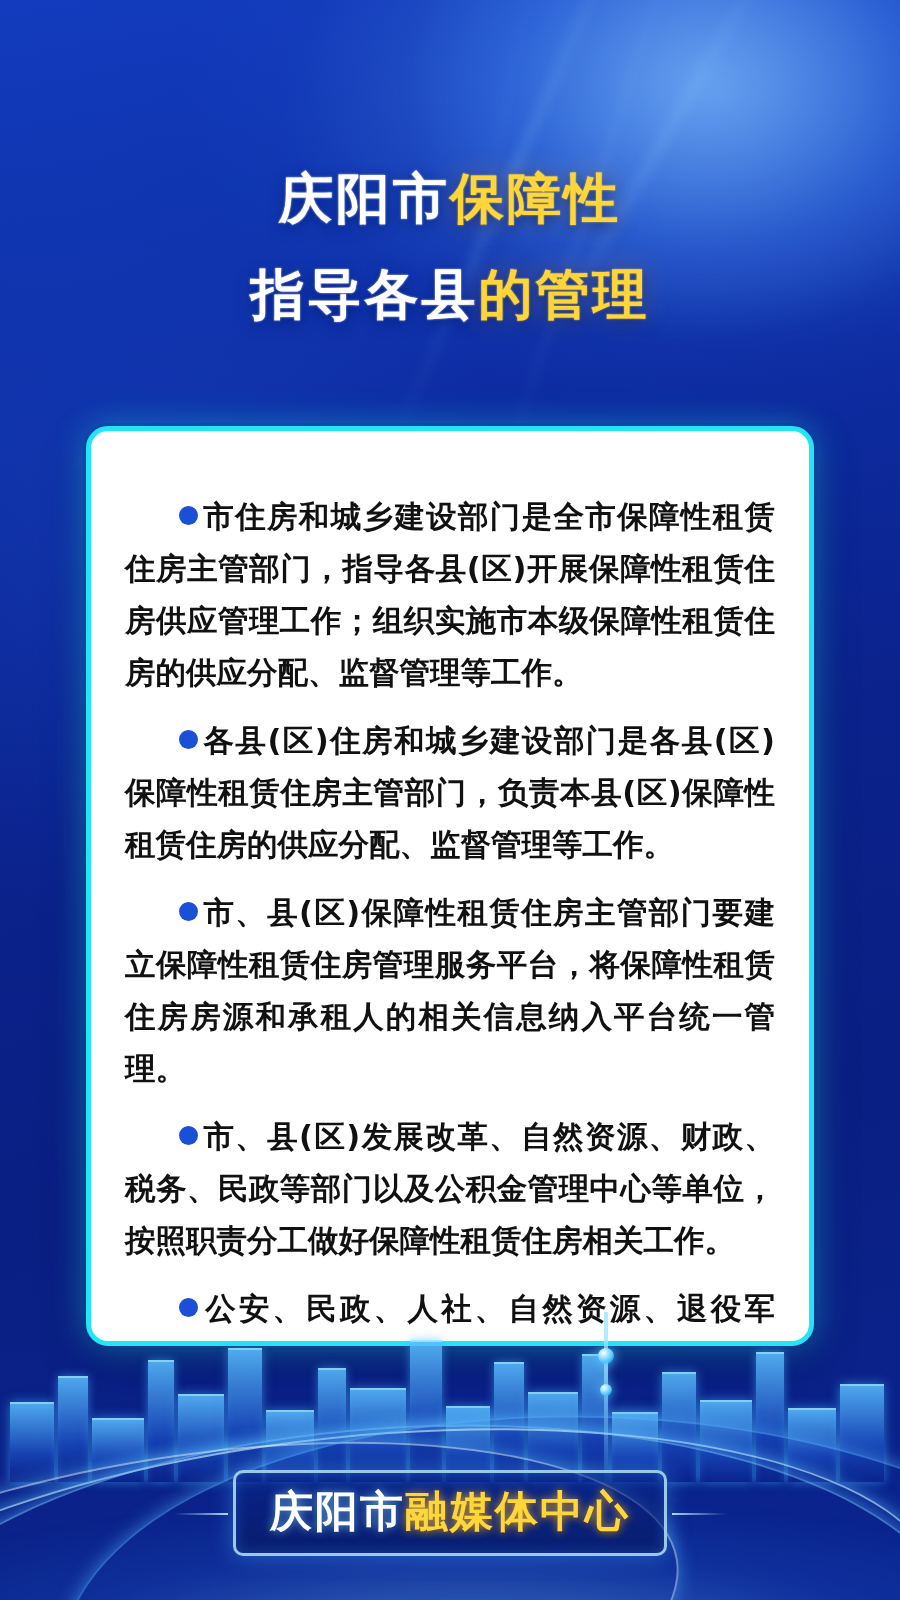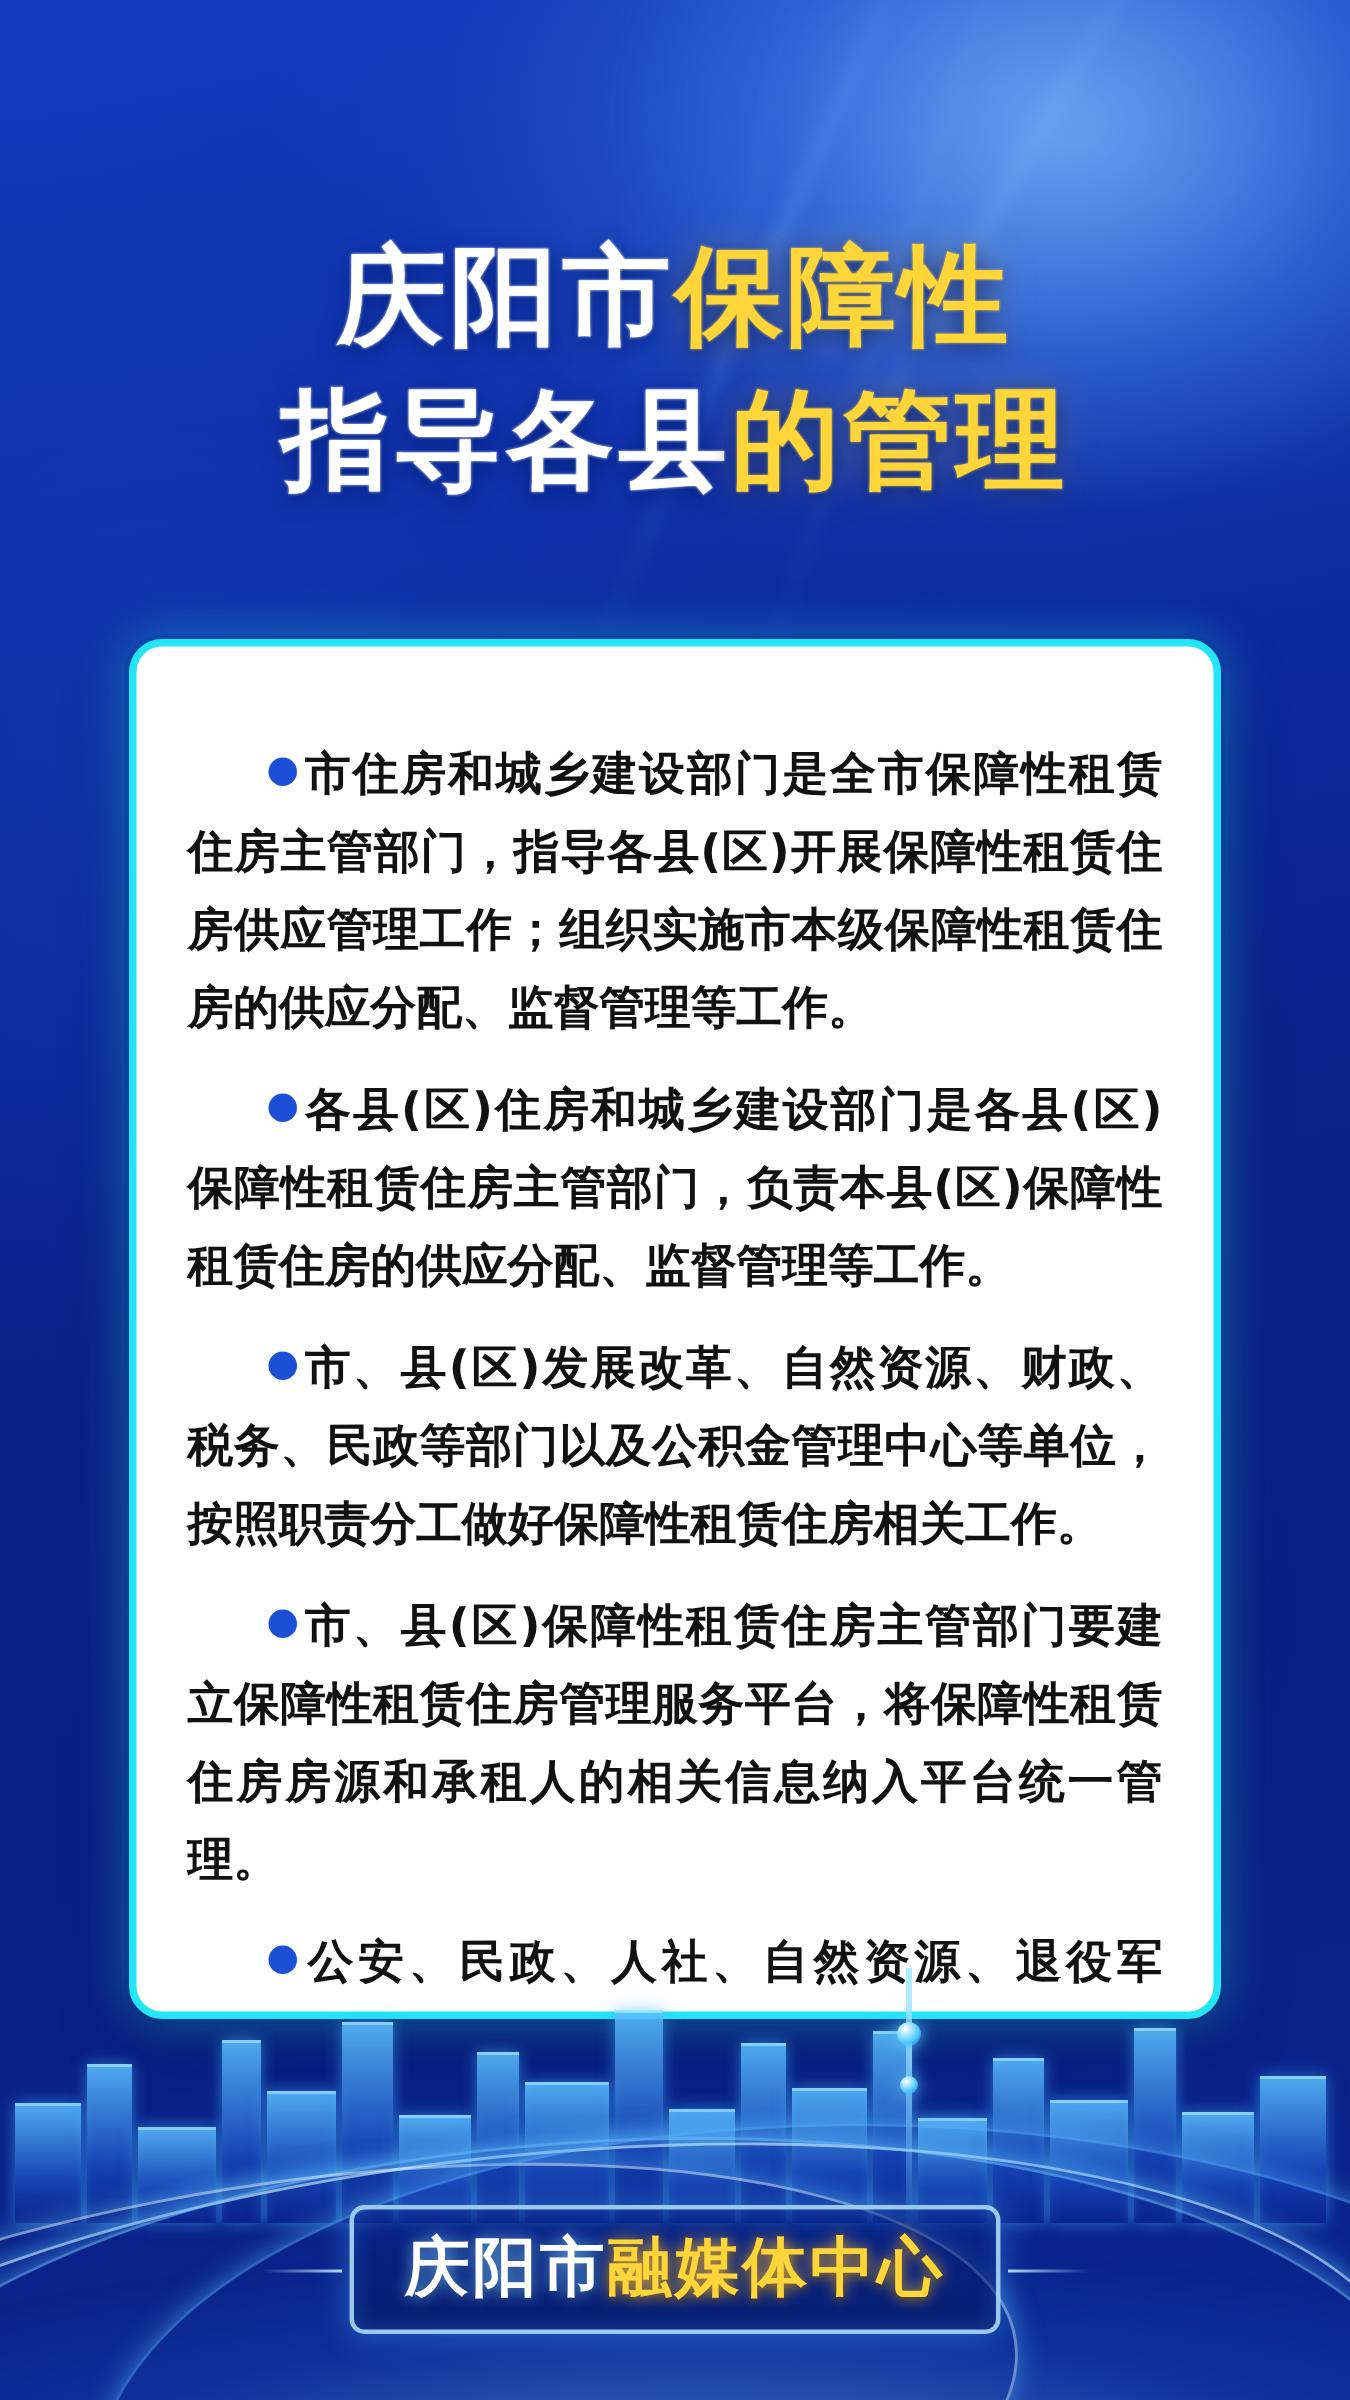--- a/index.html
+++ b/index.html
@@ -49,21 +49,21 @@
 
   .title-wrap {
     position: absolute;
     left: 0; right: 0;
     top: 150px;
     text-align: center;
   }
   .title-line {
     font-family: Liberation Sans, sans-serif;
     font-weight: 700;
-    font-size: 72px;
+    font-size: 54px;
     line-height: 96px;
     letter-spacing: 3px;
     color: #ffd63a;
     text-shadow:
       0 0 2px rgba(255,210,60,.9),
       0 4px 14px rgba(0,30,120,.85),
       0 0 26px rgba(255,190,40,.35);
   }
   .title-line .w {
     color: #ffffff;
@@ -220,22 +220,22 @@
       <span class="w">庆阳市</span><span>保障性</span>
     </div>
     <div class="title-line">
       <span class="w">指导各县</span><span>的管理</span>
     </div>
   </div>
 
   <div class="card">
     <p class="para"><span class="bullet"></span><span>市住房和城乡建设部门是全市保障性租赁住房主管部门，指导各县(区)开展保障性租赁住房供应管理工作；组织实施市本级保障性租赁住房的供应分配、监督管理等工作。</span></p>
     <p class="para"><span class="bullet"></span><span>各县(区)住房和城乡建设部门是各县(区)保障性租赁住房主管部门，负责本县(区)保障性租赁住房的供应分配、监督管理等工作。</span></p>
+    <p class="para"><span class="bullet"></span><span>市、县(区)保障性租赁住房主管部门要建立保障性租赁住房管理服务平台，将保障性租赁住房房源和承租人的相关信息纳入平台统一管理。</span></p>
     <p class="para"><span class="bullet"></span><span>市、县(区)发展改革、自然资源、财政、税务、民政等部门以及公积金管理中心等单位，按照职责分工做好保障性租赁住房相关工作。</span></p>
-    <p class="para"><span class="bullet"></span><span>市、县(区)保障性租赁住房主管部门要建立保障性租赁住房管理服务平台，将保障性租赁住房房源和承租人的相关信息纳入平台统一管理。</span></p>
     <p class="para"><span class="bullet"></span><span>公安、民政、人社、自然资源、退役军人、市场监管等部门应当协同配合，逐步实现信息平台与户籍、婚姻、社会保险、不动产登记、退役军人等信息化平台互联互通，信息共享。</span></p>
   </div>
 
   <div class="skyline">
     <div class="bld" style="left:10px;  width:44px;  height:78px;"></div>
     <div class="bld" style="left:58px;  width:30px;  height:104px;"></div>
     <div class="bld" style="left:92px;  width:52px;  height:62px;"></div>
     <div class="bld" style="left:148px; width:26px;  height:120px;"></div>
     <div class="bld" style="left:178px; width:46px;  height:86px;"></div>
     <div class="bld" style="left:228px; width:34px;  height:132px;"></div>

